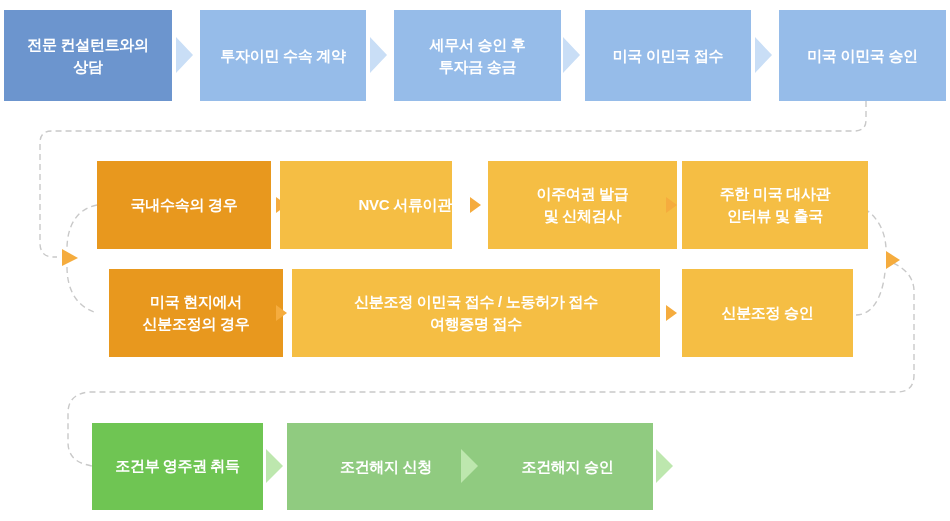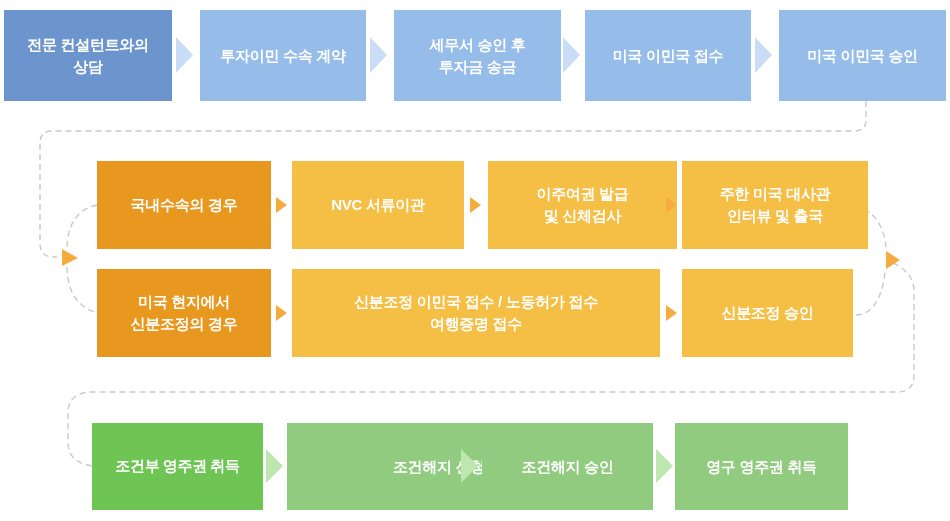--- a/index.html
+++ b/index.html
@@ -21,31 +21,31 @@
   }
   
   .r1{top:10px;height:91px;background:var(--blue-light);}
   .r1.first{background:var(--blue-dark);}
   .r1b1{left:4px;width:168px;} .r1b2{left:200px;width:166px;}
   .r1b3{left:394px;width:167px;} .r1b4{left:585px;width:166px;}
   .r1b5{left:779px;width:167px;}
   
   .r2{top:161px;height:88px;background:var(--orange-light);}
   .r2.first{background:var(--orange-dark);}
-  .r2b1{left:97px;width:174px;} .r2b2{left:292px;width:172px;}
+  .r2b1{left:97px;width:174px;} .r2b2{left:280px;width:172px;justify-content:flex-end;}
   .r2b3{left:488px;width:189px;} .r2b4{left:682px;width:186px;}
   
   .r3{top:269px;height:88px;background:var(--orange-light);}
-  .r3.first{background:var(--orange-dark);}
+  .r3.first{background:var(--orange-dark);margin-left:12px;}
   .r3b1{left:97px;width:174px;} .r3b2{left:292px;width:368px;}
   .r3b3{left:682px;width:171px;}
   
   .r4{top:423px;height:87px;background:var(--green-light);}
   .r4.first{background:var(--green-dark);}
-  .r4b1{left:92px;width:171px;font-family:Liberation Serif, serif;} .r4b2{left:287px;width:198px;justify-content:flex-end;}
+  .r4b1{left:92px;width:171px;font-family:Liberation Serif, serif;} .r4b2{left:287px;width:198px;}
   .r4b3{left:482px;width:171px;} .r4b4{left:675px;width:173px;}
   
   .chev{position:absolute;width:0;height:0;}
   .chev.blue{border-top:18px solid transparent;border-bottom:18px solid transparent;
     border-left:17px solid var(--blue-arrow);top:37px;}
   .cb1{left:176px;} .cb2{left:370px;} .cb3{left:563px;} .cb4{left:755px;}
   .chev.orange{border-top:8px solid transparent;border-bottom:8px solid transparent;
     border-left:11px solid var(--orange-arrow);}
   .co-r2{top:197px;} .co-r3{top:305px;}
   .co1{left:276px;} .co2{left:470px;} .co3{left:666px;}
@@ -132,17 +132,14 @@
   </div>
   <div class="chev green cg1"></div>
   <div class="box r4 r4b2">
     <span>조건해지 신청</span>
   </div>
   <div class="chev green cg2"></div>
   <div class="box r4 r4b3">
     <span>조건해지 승인</span>
   </div>
   <div class="chev green cg3"></div>
-  <div class="box r4 r4b4">
-    <span>영구 영주권 취득</span>
-  </div>
 
 </div>
 
 </body></html>

